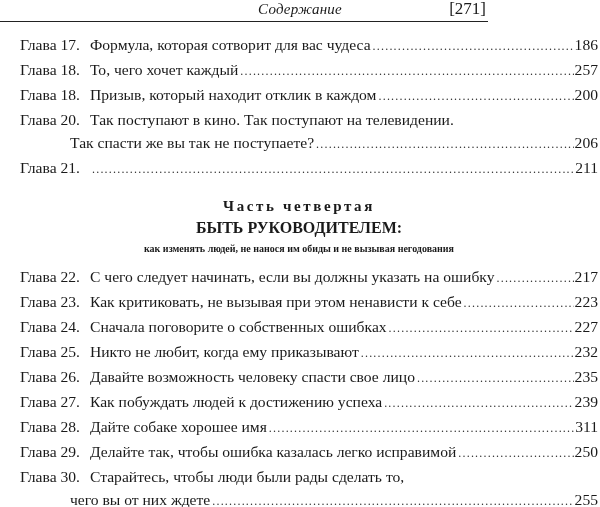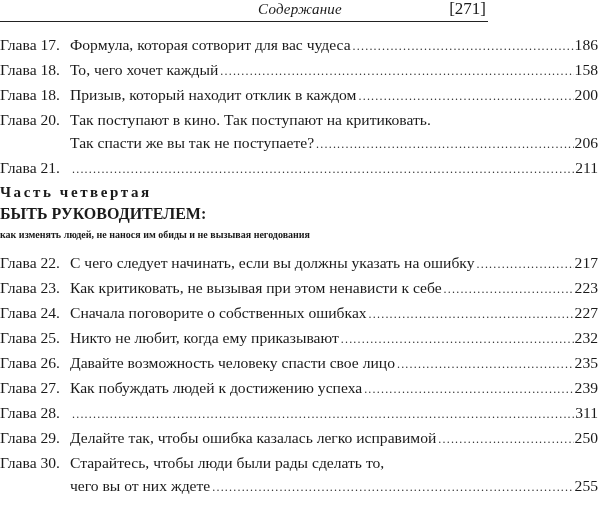--- a/index.html
+++ b/index.html
@@ -54,20 +54,21 @@
     }
     .entry .line {
       display: flex;
       align-items: baseline;
       white-space: nowrap;
     }
     .entry .chapter-label {
       display: inline-block;
       width: 70px;
       flex: 0 0 auto;
+      padding-left: 20px;
     }
     .entry .indent {
       display: inline-block;
       width: 70px;
       flex: 0 0 auto;
     }
     .entry .title {
       flex: 0 0 auto;
     }
     .entry .leader {
@@ -80,21 +81,22 @@
     }
     .entry .leader::before {
       content: "..................................................................................................................................................................................................................";
     }
     .entry .pg {
       flex: 0 0 auto;
       text-align: right;
       font-family: Liberation Serif, serif;
     }
     .part-block {
-      text-align: left;
+      text-align: center;
+      margin-top: 14px;
       margin-bottom: 6px;
     }
     .part-label {
       font-weight: bold;
       font-size: 15px;
       letter-spacing: 2.6px;
       line-height: 22px;
     }
     .part-title {
       font-weight: bold;
@@ -124,37 +126,37 @@
       <span class="leader"></span>
       <span class="pg">186</span>
     </div>
   </div>
 
   <div class="entry">
     <div class="line">
       <span class="chapter-label">Глава 18.</span>
       <span class="title">То, чего хочет каждый</span>
       <span class="leader"></span>
-      <span class="pg">158</span>
+      <span class="pg">257</span>
     </div>
   </div>
 
   <div class="entry">
     <div class="line">
       <span class="chapter-label">Глава 18.</span>
       <span class="title">Призыв, который находит отклик в каждом</span>
       <span class="leader"></span>
       <span class="pg">200</span>
     </div>
   </div>
 
   <div class="entry">
     <div class="line">
       <span class="chapter-label">Глава 20.</span>
-      <span class="title">Так поступают в кино. Так поступают на критиковать.</span>
+      <span class="title">Так поступают в кино. Так поступают на телевидении.</span>
     </div>
     <div class="line">
       <span class="indent"></span>
       <span class="title">Так спасти же вы так не поступаете?</span>
       <span class="leader"></span>
       <span class="pg">206</span>
     </div>
   </div>
 
   <div class="entry">
@@ -221,20 +223,21 @@
       <span class="chapter-label">Глава 27.</span>
       <span class="title">Как побуждать людей к достижению успеха</span>
       <span class="leader"></span>
       <span class="pg">239</span>
     </div>
   </div>
 
   <div class="entry">
     <div class="line">
       <span class="chapter-label">Глава 28.</span>
+      <span class="title">Дайте собаке хорошее имя</span>
       <span class="leader"></span>
       <span class="pg">311</span>
     </div>
   </div>
 
   <div class="entry">
     <div class="line">
       <span class="chapter-label">Глава 29.</span>
       <span class="title">Делайте так, чтобы ошибка казалась легко исправимой</span>
       <span class="leader"></span>

